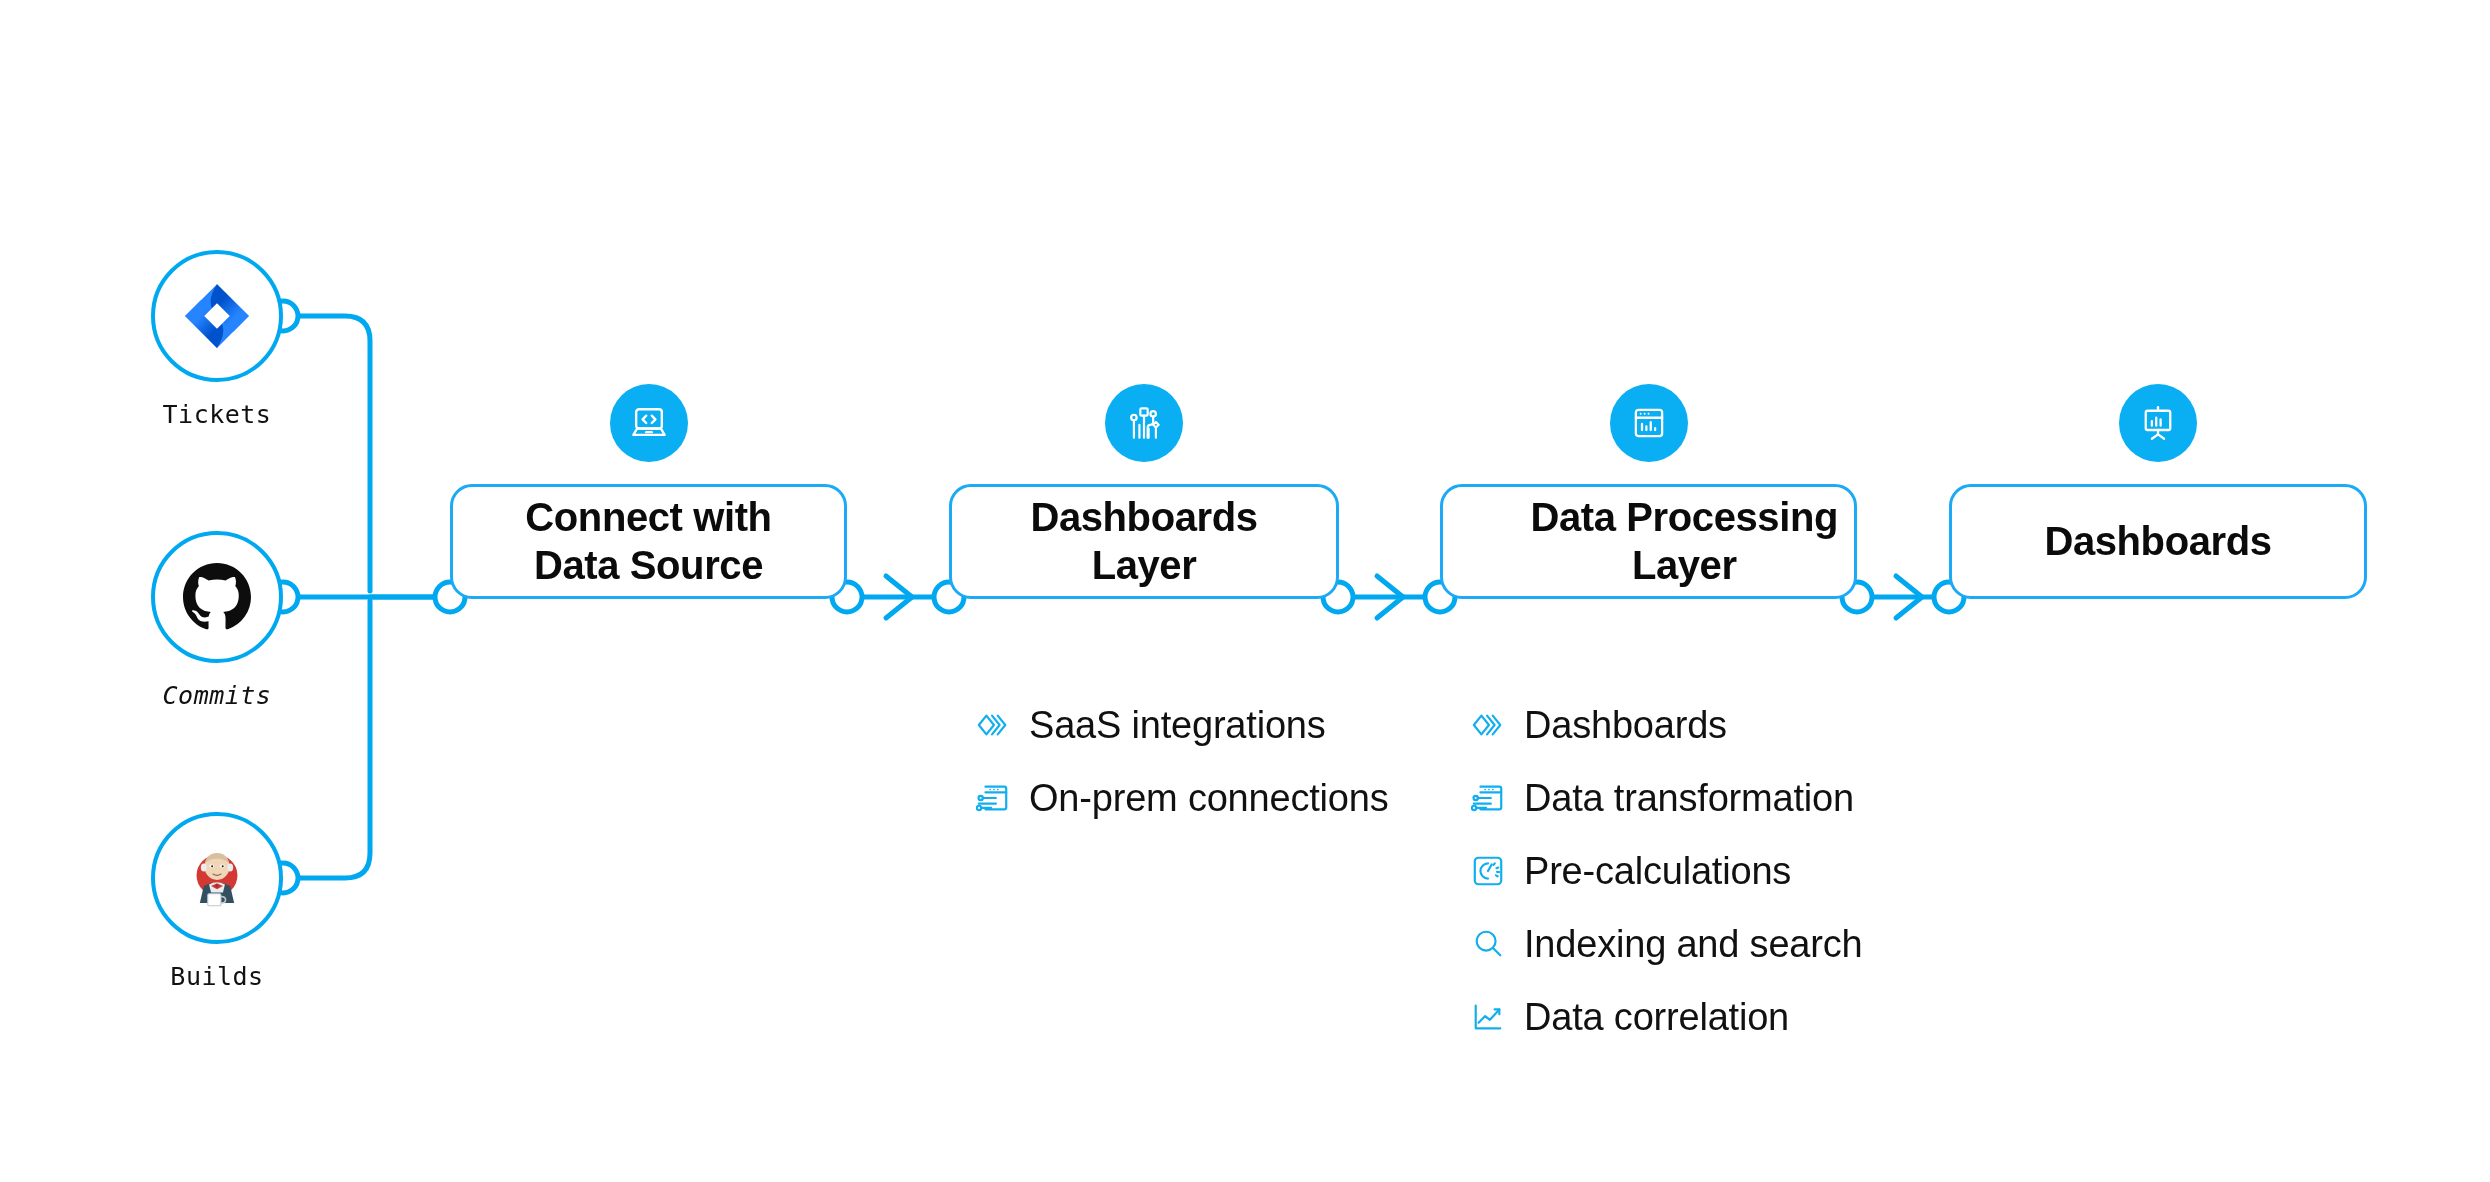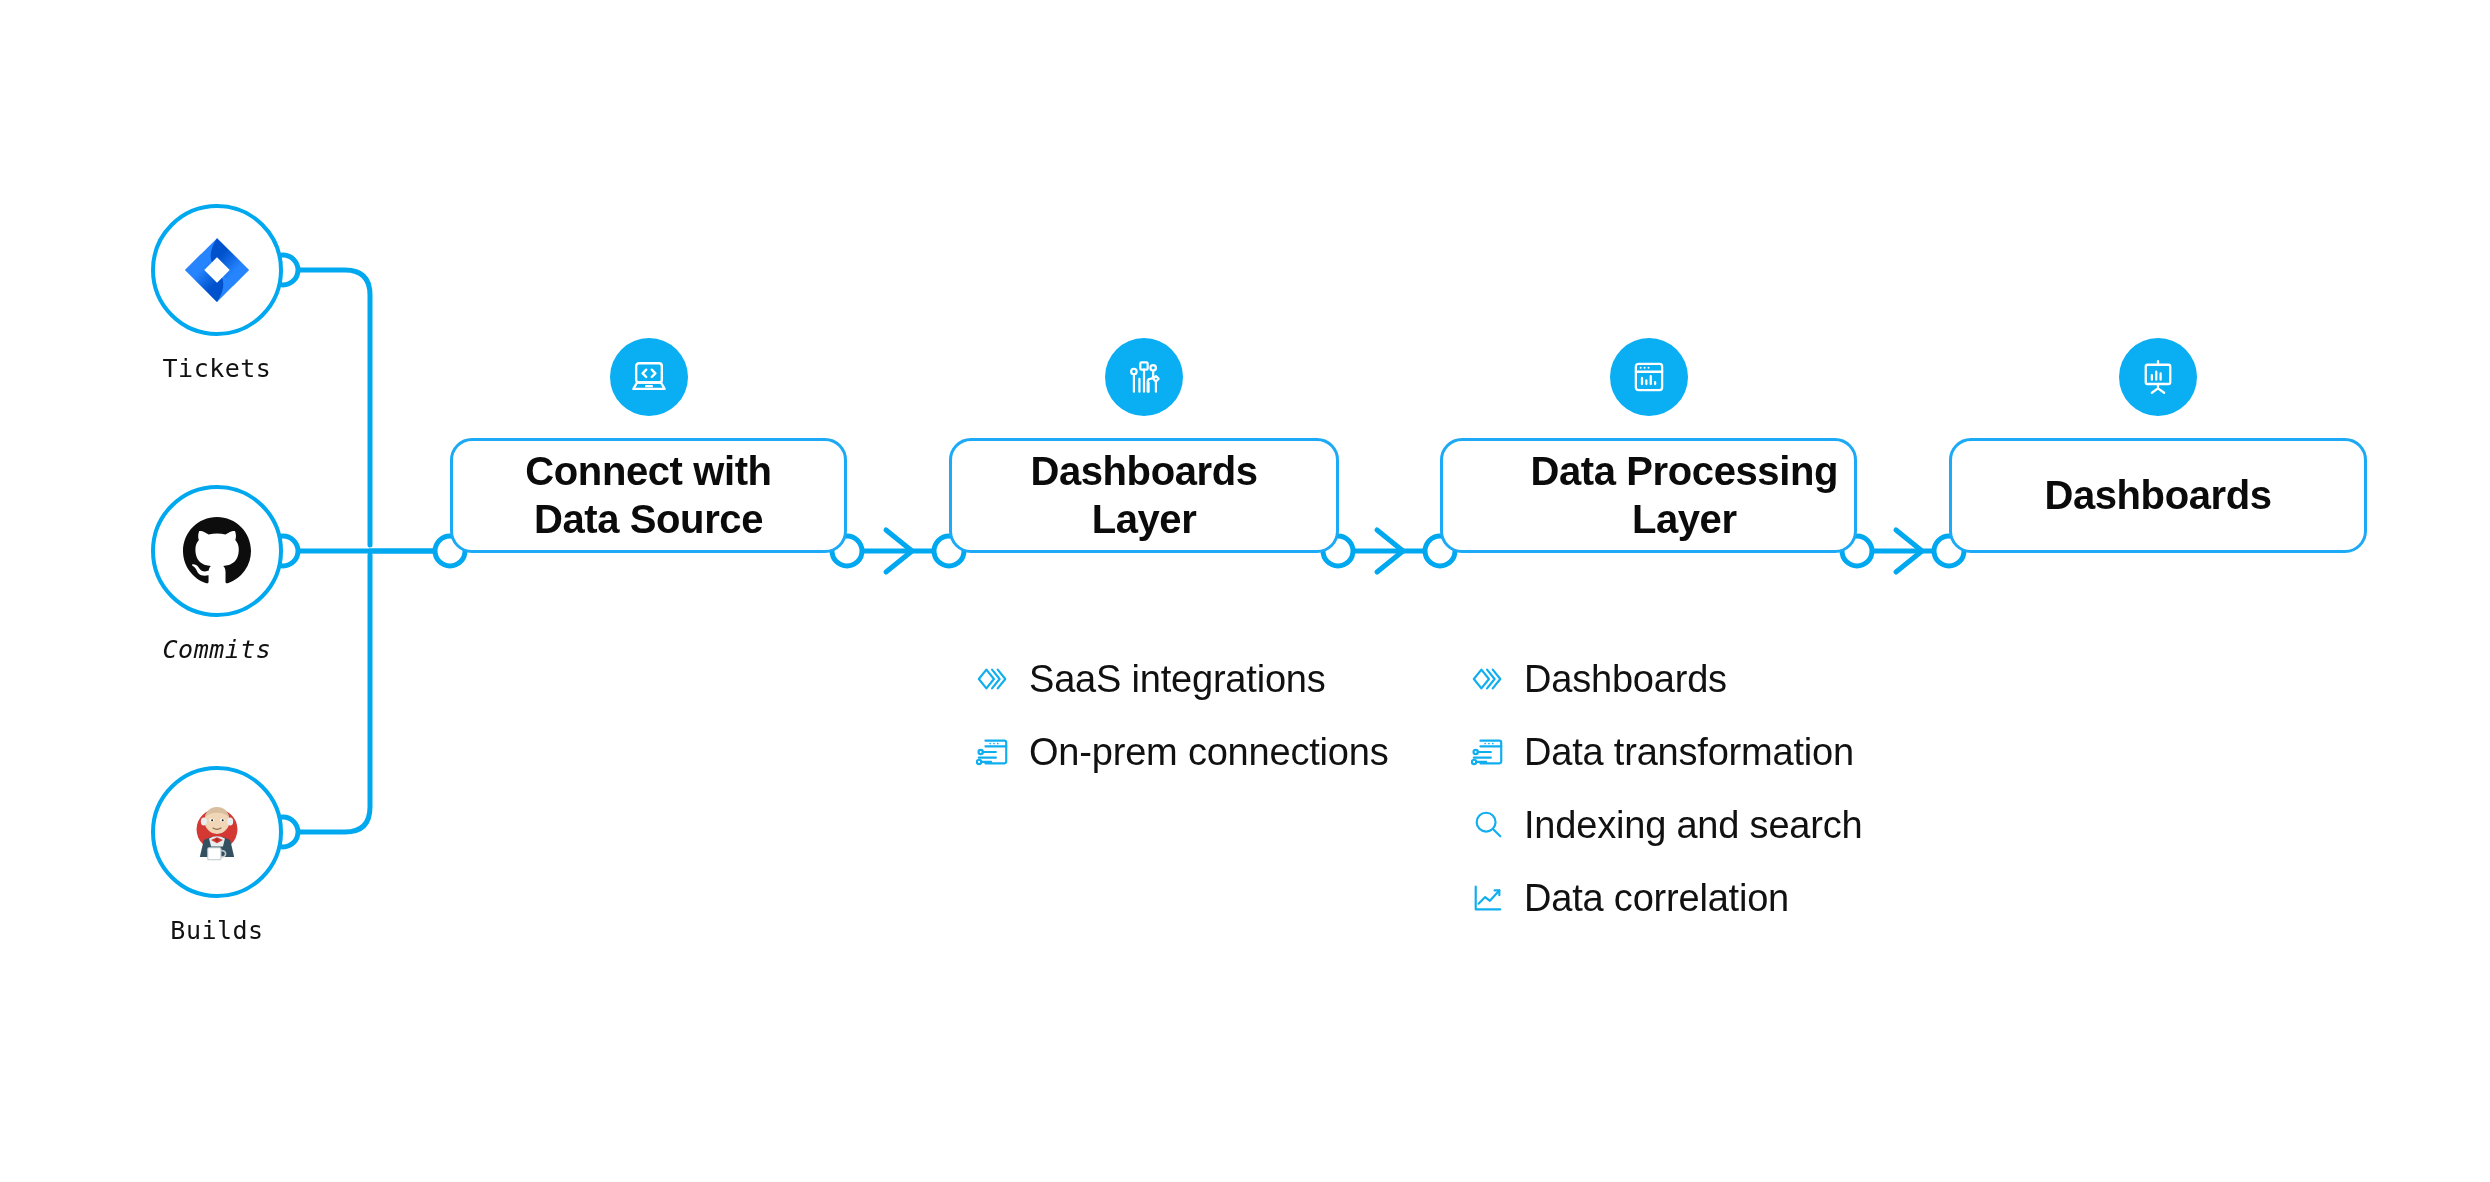--- a/index.html
+++ b/index.html
@@ -15,20 +15,21 @@
     overflow: hidden;
     font-family: "Liberation Sans", sans-serif;
     -webkit-font-smoothing: antialiased;
   }
 
   #diagram-root {
     position: absolute;
     inset: 0;
     width: 2490px;
     height: 848px;
+    margin-top: 46px;
   }
 
   
   #wiring {
     position: absolute;
     left: 0;
     top: 0;
     width: 2490px;
     height: 1182px;
     pointer-events: none;
@@ -353,20 +354,31 @@
           <path d="M7 18 h14 M3 24 h18"></path>
           <circle cx="5" cy="18" r="2.3"></circle>
           <circle cx="3.2" cy="28.5" r="2.3"></circle>
           <path d="M6 28.5 h10"></path>
         </svg>
       </span>
       <span class="bullet-text">Data transformation</span>
     </div>
     <div class="bullet-row">
       <span class="bullet-icon">
+        <svg width="34" height="34" viewBox="0 0 36 36" fill="none" stroke="#11AEEF" stroke-width="2.3" stroke-linejoin="round" stroke-linecap="round">
+          <rect x="4" y="4" width="28" height="28" rx="4"></rect>
+          <path d="M18 10 a8 8 0 1 0 0 16"></path>
+          <path d="M18 18 L22 11"></path>
+          <path d="M24 11.5 l1.2 -1.6 M27 15 l1.9 -0.7 M27.6 19 l2 .2 M26.4 22.6 l1.8 1"></path>
+        </svg>
+      </span>
+      <span class="bullet-text">Pre-calculations</span>
+    </div>
+    <div class="bullet-row">
+      <span class="bullet-icon">
         <svg width="34" height="34" viewBox="0 0 36 36" fill="none" stroke="#11AEEF" stroke-width="2.3" stroke-linecap="round">
           <circle cx="16" cy="15" r="10"></circle>
           <path d="M23.5 22.5 L31 30"></path>
         </svg>
       </span>
       <span class="bullet-text">Indexing and search</span>
     </div>
     <div class="bullet-row">
       <span class="bullet-icon">
         <svg width="34" height="34" viewBox="0 0 36 36" fill="none" stroke="#11AEEF" stroke-width="2.3" stroke-linecap="round" stroke-linejoin="round">

